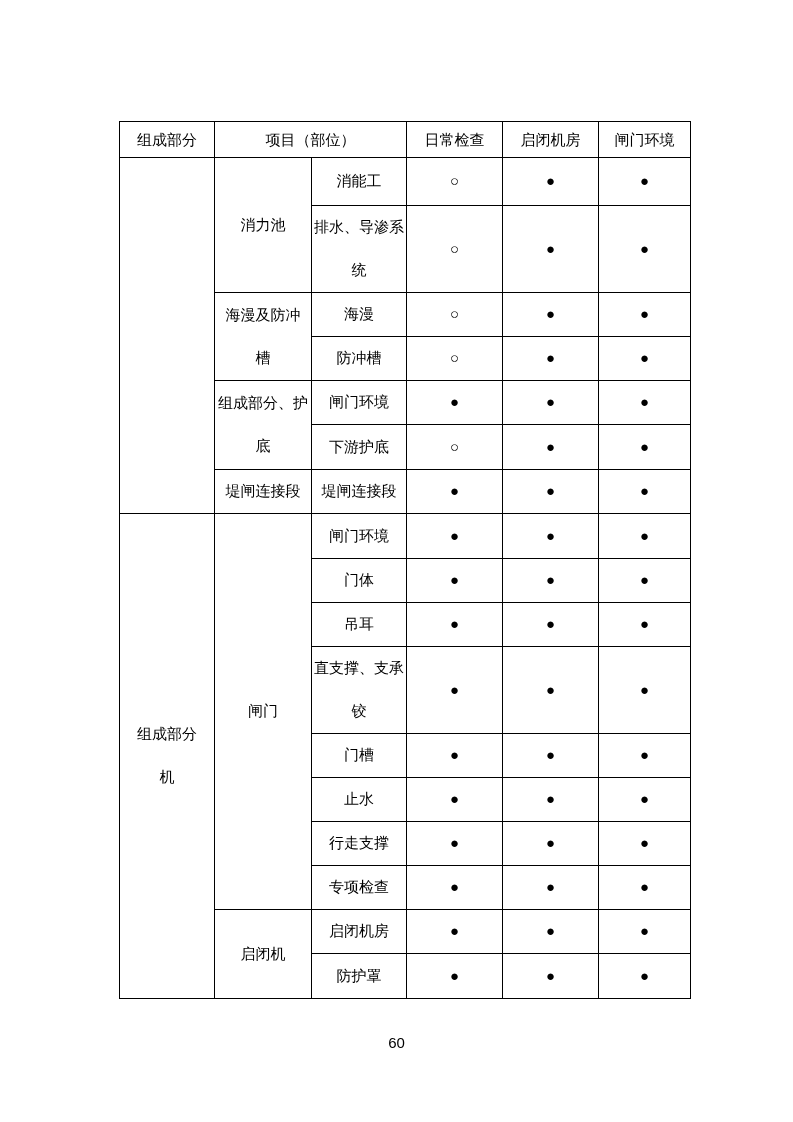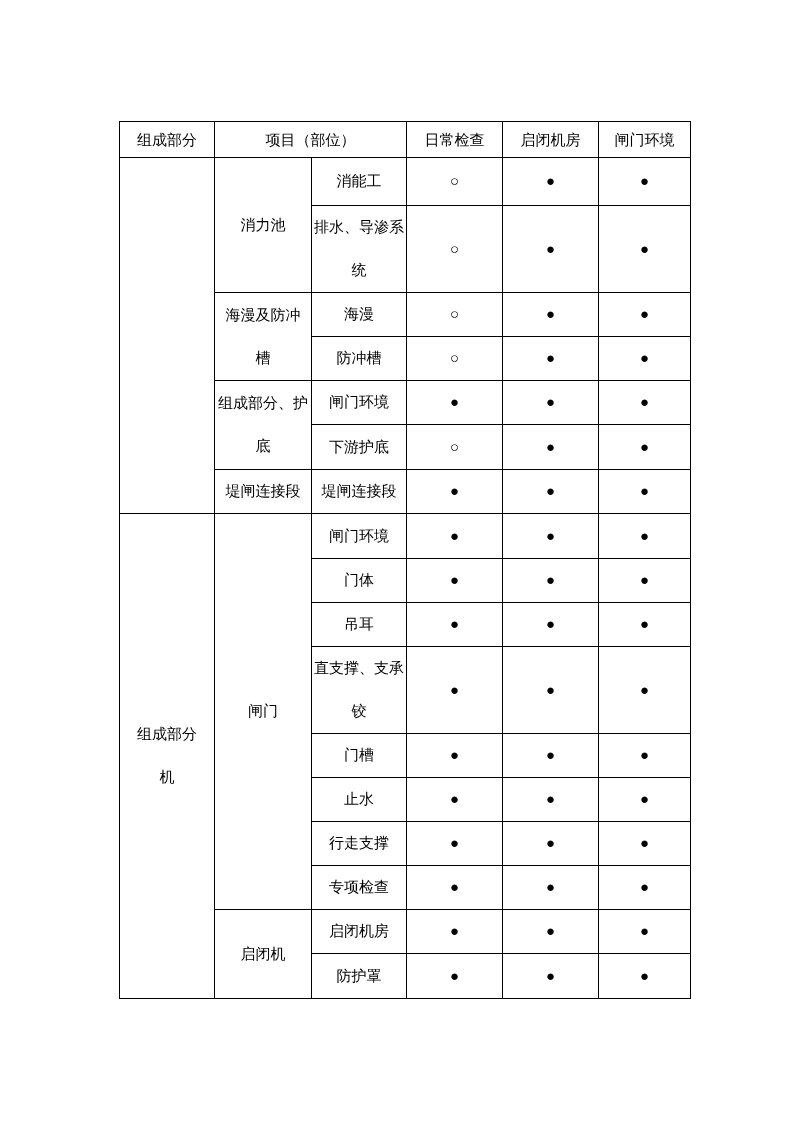--- a/index.html
+++ b/index.html
@@ -186,13 +186,14 @@
     </tr>
     <tr style="height:45px">
       <td>防护罩</td>
       <td class="mark">●</td>
       <td class="mark">●</td>
       <td class="mark">●</td>
     </tr>
   </tbody>
     </table>
 
+  <div class="pagenum">60</div>
 </div>
 
 </body></html>

